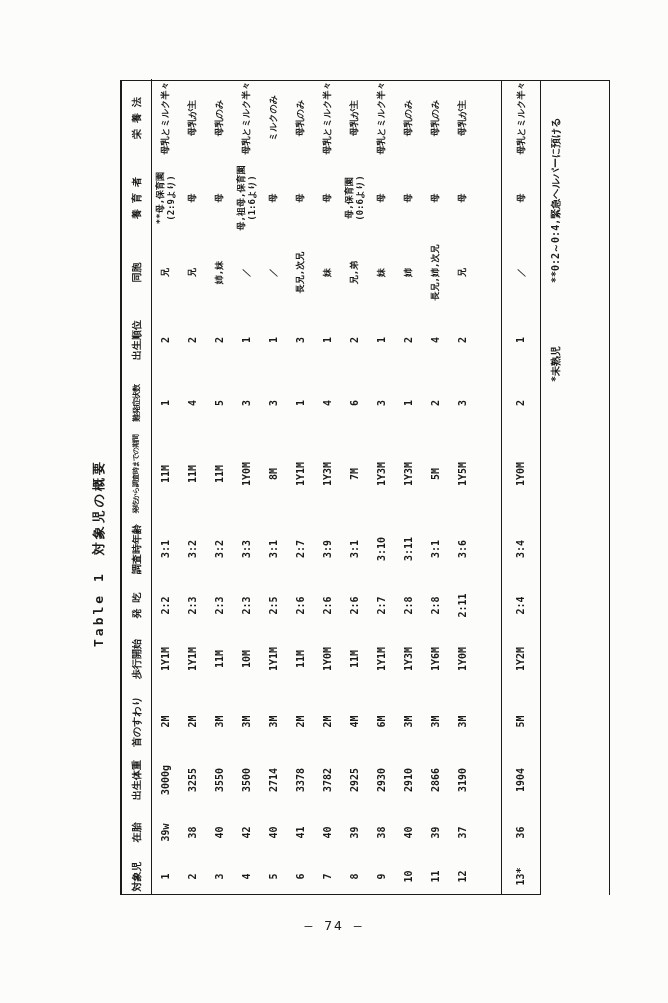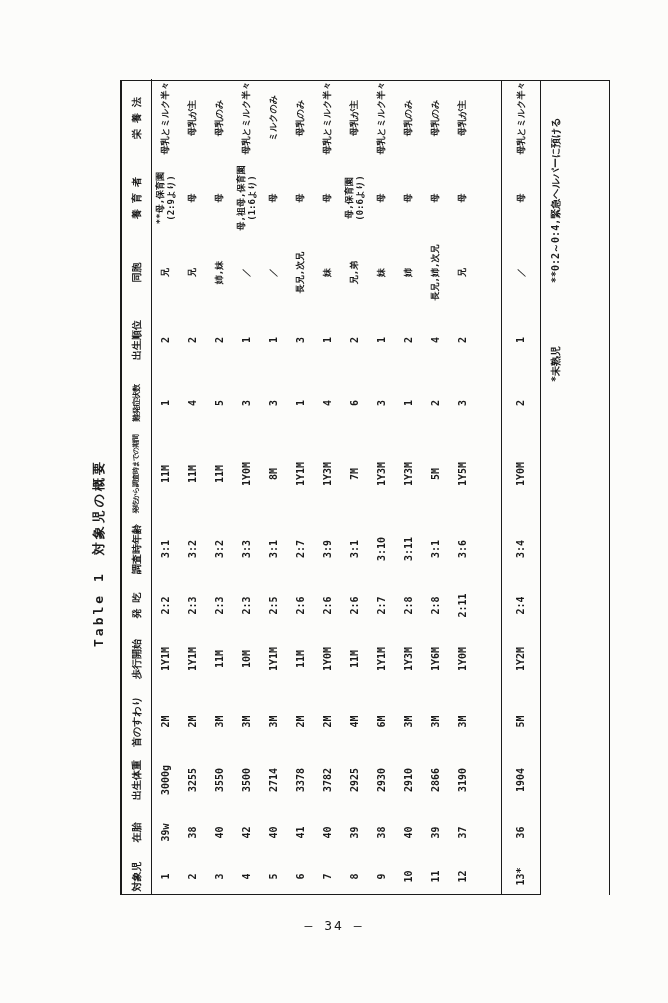--- a/index.html
+++ b/index.html
@@ -226,14 +226,14 @@
         <div class="td c9">1</div>
         <div class="td c10">／</div>
         <div class="td c11">母</div>
         <div class="td c12">母乳とミルク半々</div>
       </div>
     <div class="fnotes">
       <span class="fn1">*未熟児</span>
       <span class="fn2">**0:2～0:4,緊急ヘルパーに預ける</span>
     </div>
   </div>
-  <div class="pagenum">— 34 —</div>
+  <div class="pagenum">— 74 —</div>
 </div>
 
 </body></html>

